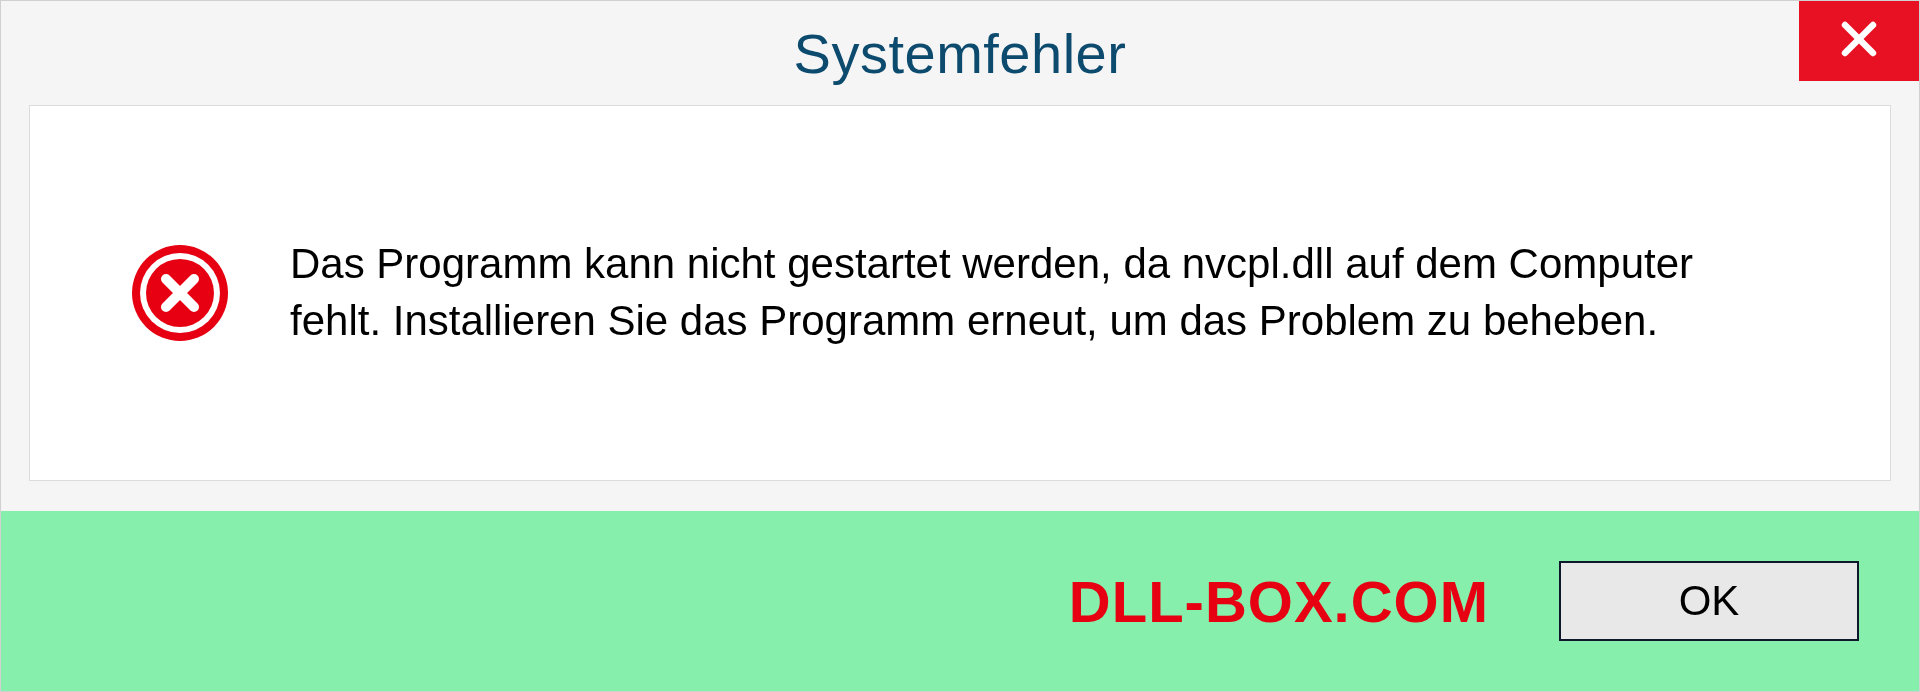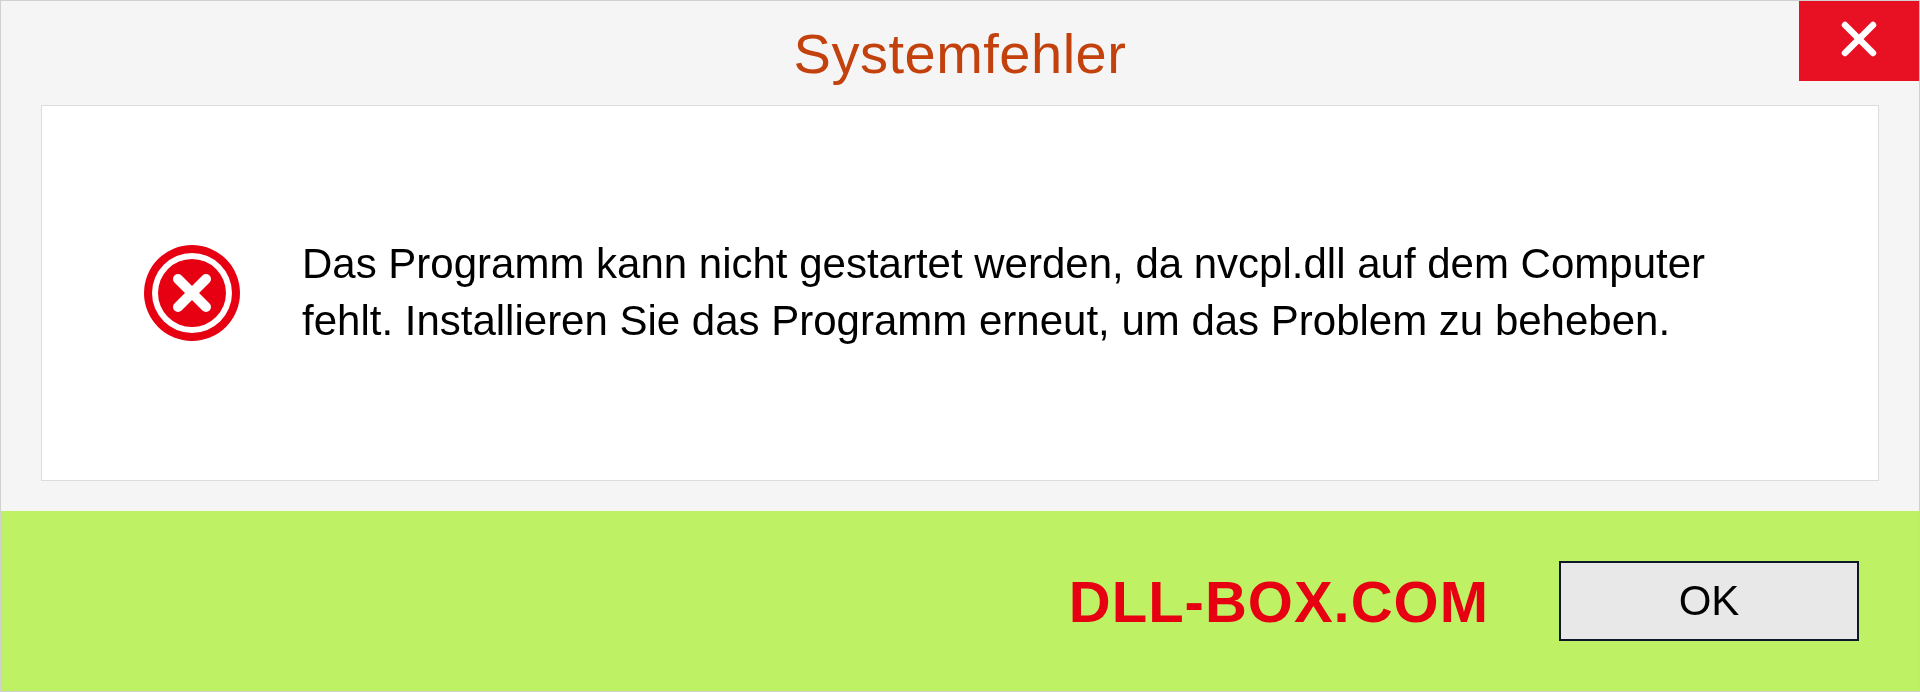--- a/index.html
+++ b/index.html
@@ -27,42 +27,42 @@
       height: 104px;
       display: flex;
       align-items: center;
       justify-content: center;
       position: relative;
       background: #f5f5f5;
     }
     .title {
       font-size: 56px;
       font-weight: 400;
-      color: #c2410c;
+      color: #0c4a6e;
       letter-spacing: 0.5px;
     }
     .close-btn {
       position: absolute;
       top: 0;
       right: 0;
       width: 120px;
       height: 80px;
       background: #e81123;
       display: flex;
       align-items: center;
       justify-content: center;
       cursor: pointer;
     }
     .close-btn svg {
       width: 48px;
       height: 48px;
     }
     .content-area {
       flex: 1;
-      padding: 0 40px;
+      padding: 0 28px;
       background: #f5f5f5;
     }
     .message-panel {
       background: #ffffff;
       border: 1px solid #dcdcdc;
       height: 376px;
       display: flex;
       align-items: center;
       padding: 40px 100px 40px 100px;
       gap: 60px;
@@ -82,21 +82,21 @@
       color: #000;
       font-weight: 400;
     }
     .footer {
       height: 180px;
       display: flex;
       align-items: center;
       justify-content: flex-end;
       padding: 0 60px 0 0;
       gap: 70px;
-      background: #bef264;
+      background: #86efac;
     }
     .watermark {
       font-size: 58px;
       font-weight: 800;
       color: #e60012;
       letter-spacing: 1px;
       font-family: Arial, sans-serif;
     }
     .ok-btn {
       width: 300px;

